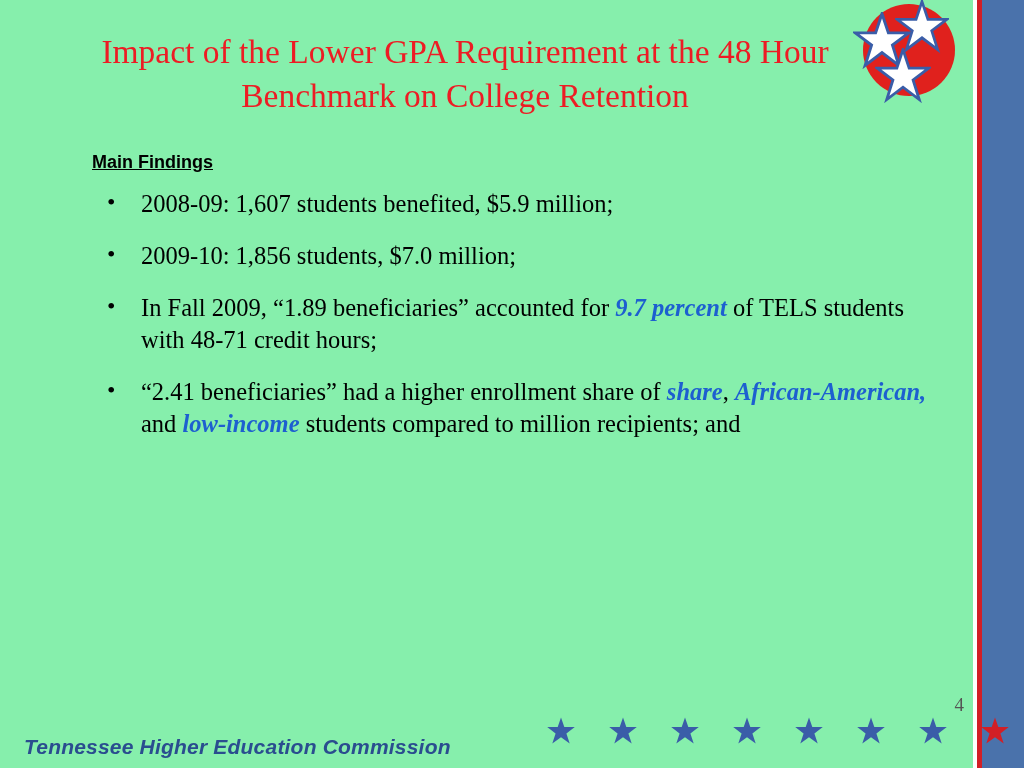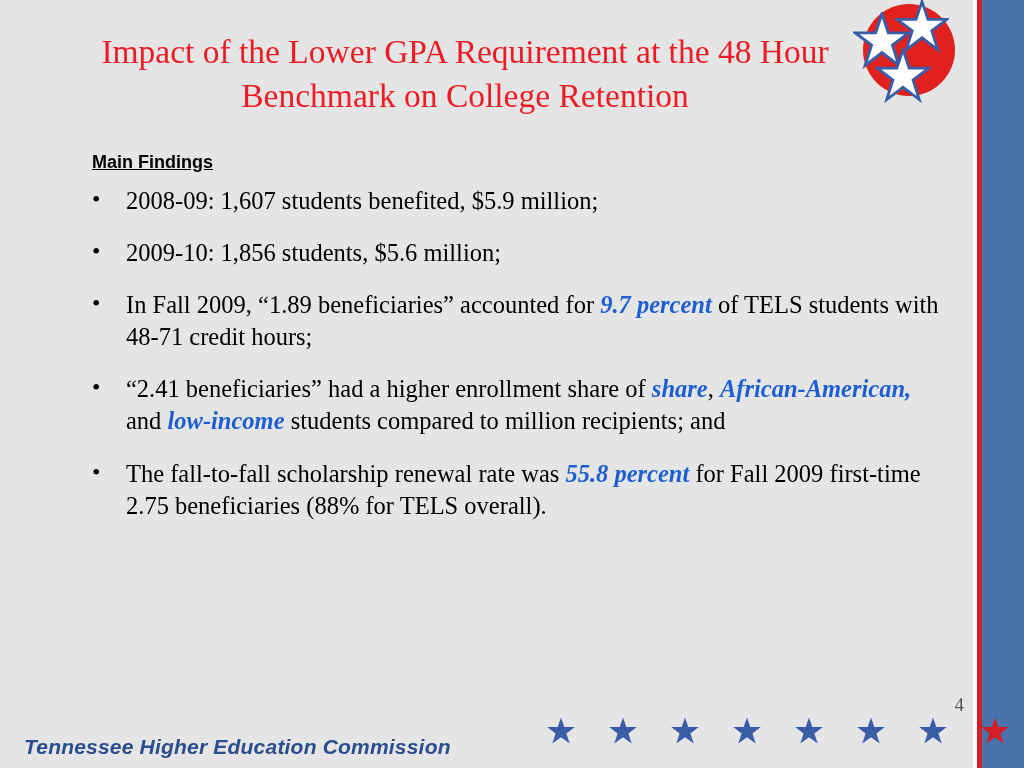--- a/index.html
+++ b/index.html
@@ -10,21 +10,21 @@
     width: 1024px;
     height: 768px;
     background: #ffffff;
     font-family: "Liberation Serif", serif;
     overflow: hidden;
     position: relative;
   }
   .slide {
     position: absolute;
     inset: 0;
-    background: #e5e5e5;
+    background: #86efac;
   }
   
   .right-blue-band {
     position: absolute;
     top: 0;
     right: 0;
     width: 42px;
     height: 768px;
     background: #4a72ab;
   }
@@ -87,21 +87,21 @@
   .heading {
     font-size: 18px;
     font-weight: bold;
     color: #000000;
     text-decoration: underline;
     margin: 0 0 12px 6px;
     font-family: Liberation Sans, sans-serif;
   }
   ul.bullets {
     list-style: none;
-    margin: 0;
+    margin: 15px;
     padding: 0;
   }
   ul.bullets li {
     position: relative;
     padding-left: 40px;
     margin-bottom: 20px;
     font-size: 24.5px;
     line-height: 1.31;
     color: #000000;
   }
@@ -180,24 +180,23 @@
     </svg>
     <svg class="star" style="left:26px; top:52px;" width="56" height="56" viewBox="0 0 100 100">
       <polygon points="50,3 61,36 96,36 68,57 79,92 50,70 21,92 32,57 4,36 39,36" fill="#ffffff" stroke="#3a5da8" stroke-width="5"></polygon>
     </svg>
   </div>
 
   <div class="body-block">
     <div class="heading">Main Findings</div>
     <ul class="bullets" id="bullet-list">
         <li><span>2008-09: 1,607 students benefited, $5.9 million;</span></li>
-        <li><span>2009-10: 1,856 students, $5.6 million;</span></li>
+        <li><span>2009-10: 1,856 students, $7.0 million;</span></li>
         <li><span>In Fall 2009, “1.89 beneficiaries” accounted for </span><span class="hl">9.7 percent</span><span> of TELS students with 48-71 credit hours;</span></li>
         <li><span>“2.41 beneficiaries” had a higher enrollment share of </span><span class="hl">share</span><span>, </span><span class="hl">African-American,</span><span> and </span><span class="hl">low-income</span><span> students compared to million recipients; and</span></li>
-        <li><span>The fall-to-fall scholarship renewal rate was </span><span class="hl">55.8 percent</span><span> for Fall 2009 first-time 2.75 beneficiaries (88% for TELS overall).</span></li>
       </ul>
   </div>
 
   <div class="page-num">4</div>
 
   <div class="footer">
     <div class="footer-text">Tennessee Higher Education Commission</div>
     <div class="footer-stars" id="footer-stars">
         <svg class="fstar" width="30" height="30" viewBox="0 0 100 100" style="left: 0px;">
           <polygon points="50,5 61,37 96,37 68,58 79,92 50,71 21,92 32,58 4,37 39,37" fill="#3a5da8"></polygon>

